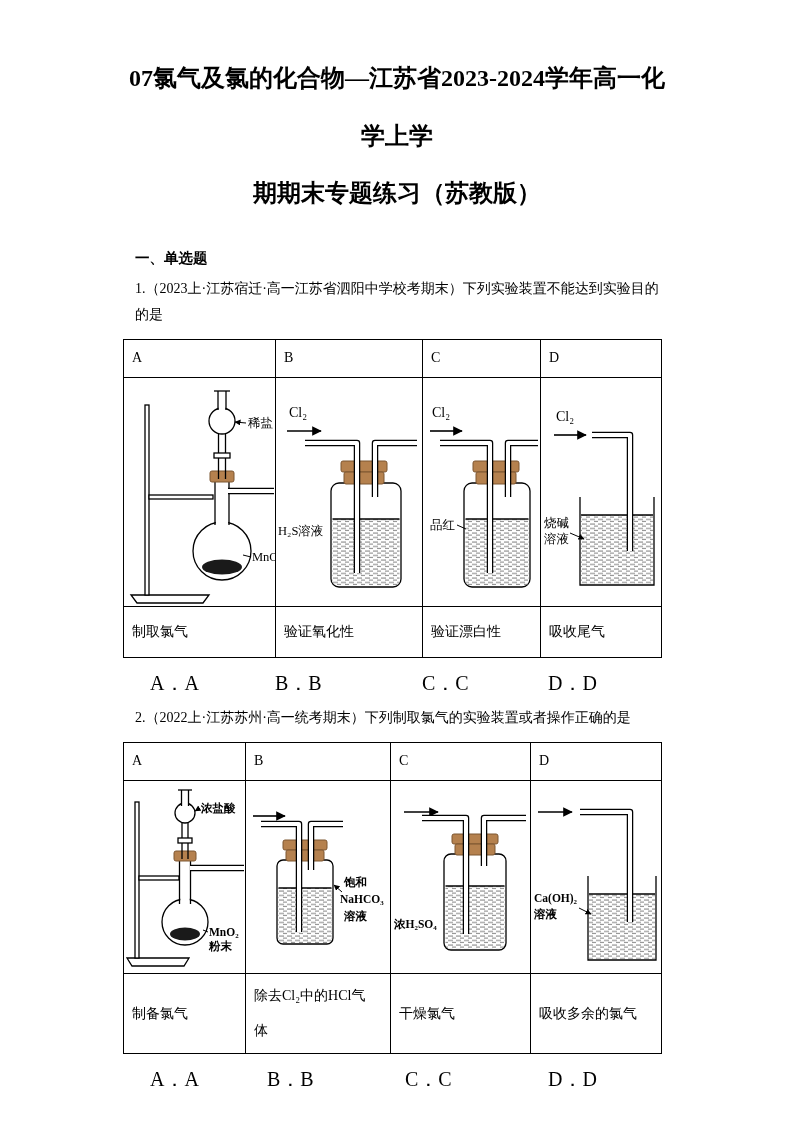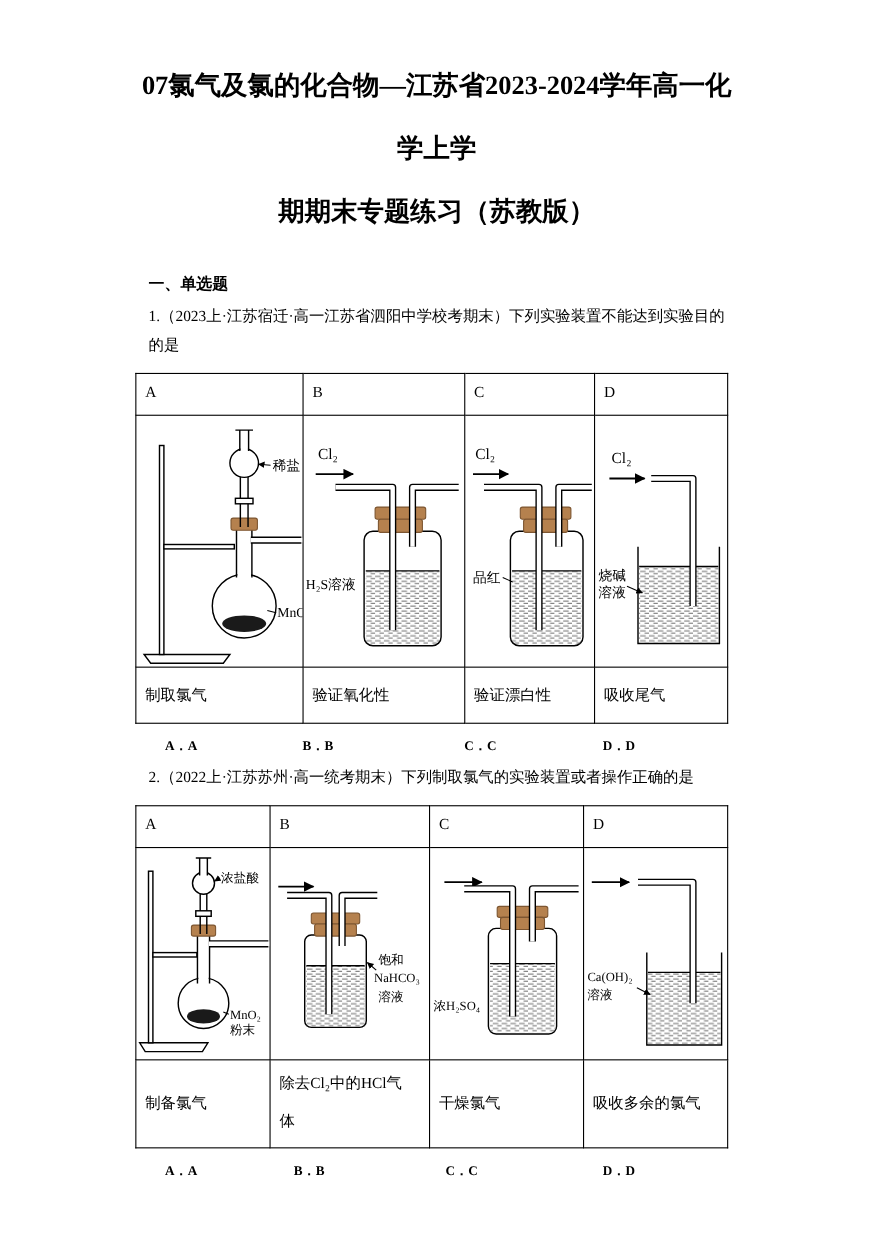--- a/index.html
+++ b/index.html
@@ -13,24 +13,24 @@
   .title { font-size:24px; font-weight:bold; text-align:center; line-height:2.4; margin-top:10px; }
   .title .tline { display:block; }
   .section { font-size:14.5px; font-weight:bold; margin-top:26px; padding-left:12px; }
   .stem { font-size:14px; line-height:1.9; margin-top:8px; padding-left:12px; }
   .stem .line { display:block;font-family:Liberation Serif, serif; }
   table { border-collapse:collapse; table-layout:fixed; margin-top:10px; }
   td { border:1px solid #000; font-size:14px; vertical-align:middle; }
   tr.hdr td { height:38px; padding-left:8px; }
   tr.diag td { padding:1px 0; text-align:center; }
   tr.diag1 td { height:228px; }
-  tr.diag2 td { height:190px; }
+  tr.diag2 td { height:190px;font-weight:bold; }
   tr.cap td { height:40px; padding:16px 8px; }
   tr.cap2 td { height:80px; padding:2px 14px 2px 8px; line-height:2.5; }
-  .opts { display:flex; font-size:12px; margin-top:12px;font-weight:bold; }
+  .opts { display:flex; font-size:20px; margin-top:12px; }
   .opts span { display:block; }
   .q3opt { font-size:14px; line-height:1.9; margin-top:8px; padding-left:39px; }
   svg.diag-svg { display:block; margin:0 auto; }
   .glass { fill:#ffffff; stroke:#000; stroke-width:1.3; }
   .ln { stroke:#000; stroke-width:1.3; fill:none; }
   .to { fill:none; stroke:#000; stroke-width:6.5; stroke-linejoin:round; }
   .ti { fill:none; stroke:#ffffff; stroke-width:4; stroke-linejoin:round; }
   .cork { fill:#b5814e; stroke:#7d5631; stroke-width:1; }
   .blob { fill:#1a1a1a; }
   .lbl { font-family:"Liberation Serif","DejaVu Serif",serif; font-size:12.5px; fill:#000; }

